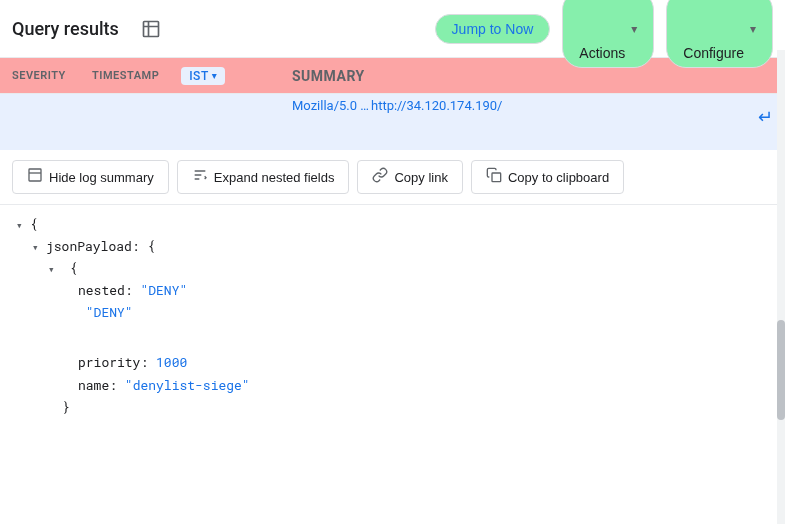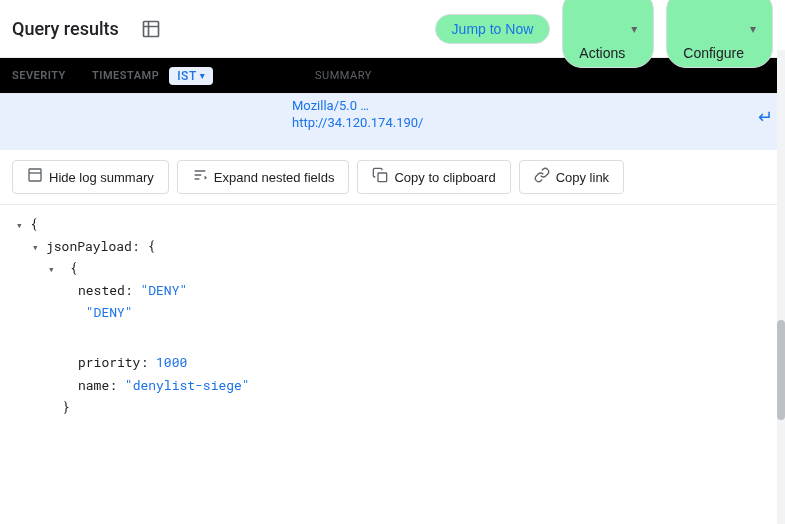--- a/index.html
+++ b/index.html
@@ -71,50 +71,49 @@
       margin-top: 48px;
     }
 
     
     .table-header {
       display: flex;
       align-items: center;
       padding: 0 12px;
       height: 36px;
       border-bottom: 1px solid #e8eaed;
-      background: #000000;
+      background: #fca5a5;
     }
 
     .col-severity {
       width: 80px;
       font-size: 11px;
       font-weight: 600;
       color: #5f6368;
       letter-spacing: 0.5px;
       text-transform: uppercase;
     }
     .col-timestamp {
       width: 200px;
       font-size: 11px;
       font-weight: 600;
       color: #5f6368;
       letter-spacing: 0.5px;
       text-transform: uppercase;
       display: flex;
       align-items: center;
-      gap: 10px;
+      gap: 22px;
     }
     .col-summary {
       flex: 1;
-      font-size: 11px;
-      font-weight: 400;
+      font-size: 14px;
+      font-weight: 700;
       color: #5f6368;
       letter-spacing: 0.5px;
       text-transform: uppercase;
-      margin-left: 23px;
     }
 
     .ist-badge {
       background: #e8f0fe;
       color: #1a73e8;
       border-radius: 4px;
       padding: 2px 8px;
       font-size: 12px;
       font-weight: 500;
       cursor: pointer;
@@ -132,21 +131,21 @@
       background: #e8f0fe;
       min-height: 56px;
       position: relative;
     }
 
     .row-severity { width: 80px; }
     .row-timestamp { width: 200px; }
     .row-summary {
       flex: 1;
       display: flex;
-      flex-direction: column;
+      flex-direction: row;
       gap: 2px;
     }
 
     .summary-link {
       color: #1a73e8;
       font-size: 13px;
       text-decoration: none;
     }
 
     .return-icon {
@@ -313,36 +312,36 @@
           <path d="M4 6h16M4 12h10M4 18h7"></path>
           <path d="M19 14l2 2-2 2"></path>
         </svg>
       </span>
       <span>Expand nested fields</span>
     </button>
 
     <button class="action-btn">
       <span class="action-btn-icon">
         <svg width="16" height="16" viewBox="0 0 24 24" fill="none" stroke="#5f6368" stroke-width="2">
+          <path d="M10 13a5 5 0 007.54.54l3-3a5 5 0 00-7.07-7.07l-1.72 1.71"></path>
+          <path d="M14 11a5 5 0 00-7.54-.54l-3 3a5 5 0 007.07 7.07l1.71-1.71"></path>
+        </svg>
+      </span>
+      <span>Copy link</span>
+    </button>
+
+    <button class="action-btn">
+      <span class="action-btn-icon">
+        <svg width="16" height="16" viewBox="0 0 24 24" fill="none" stroke="#5f6368" stroke-width="2">
           <rect x="9" y="9" width="13" height="13" rx="1"></rect>
           <path d="M5 15H4a2 2 0 01-2-2V4a2 2 0 012-2h9a2 2 0 012 2v1"></path>
         </svg>
       </span>
       <span>Copy to clipboard</span>
     </button>
-
-    <button class="action-btn">
-      <span class="action-btn-icon">
-        <svg width="16" height="16" viewBox="0 0 24 24" fill="none" stroke="#5f6368" stroke-width="2">
-          <path d="M10 13a5 5 0 007.54.54l3-3a5 5 0 00-7.07-7.07l-1.72 1.71"></path>
-          <path d="M14 11a5 5 0 00-7.54-.54l-3 3a5 5 0 007.07 7.07l1.71-1.71"></path>
-        </svg>
-      </span>
-      <span>Copy link</span>
-    </button>
   </div>
 
   <div class="json-area">
 
     <div class="json-line">
       <span class="toggle-arrow">▾</span>
       <span class="json-brace">{</span>
     </div>
 
 

